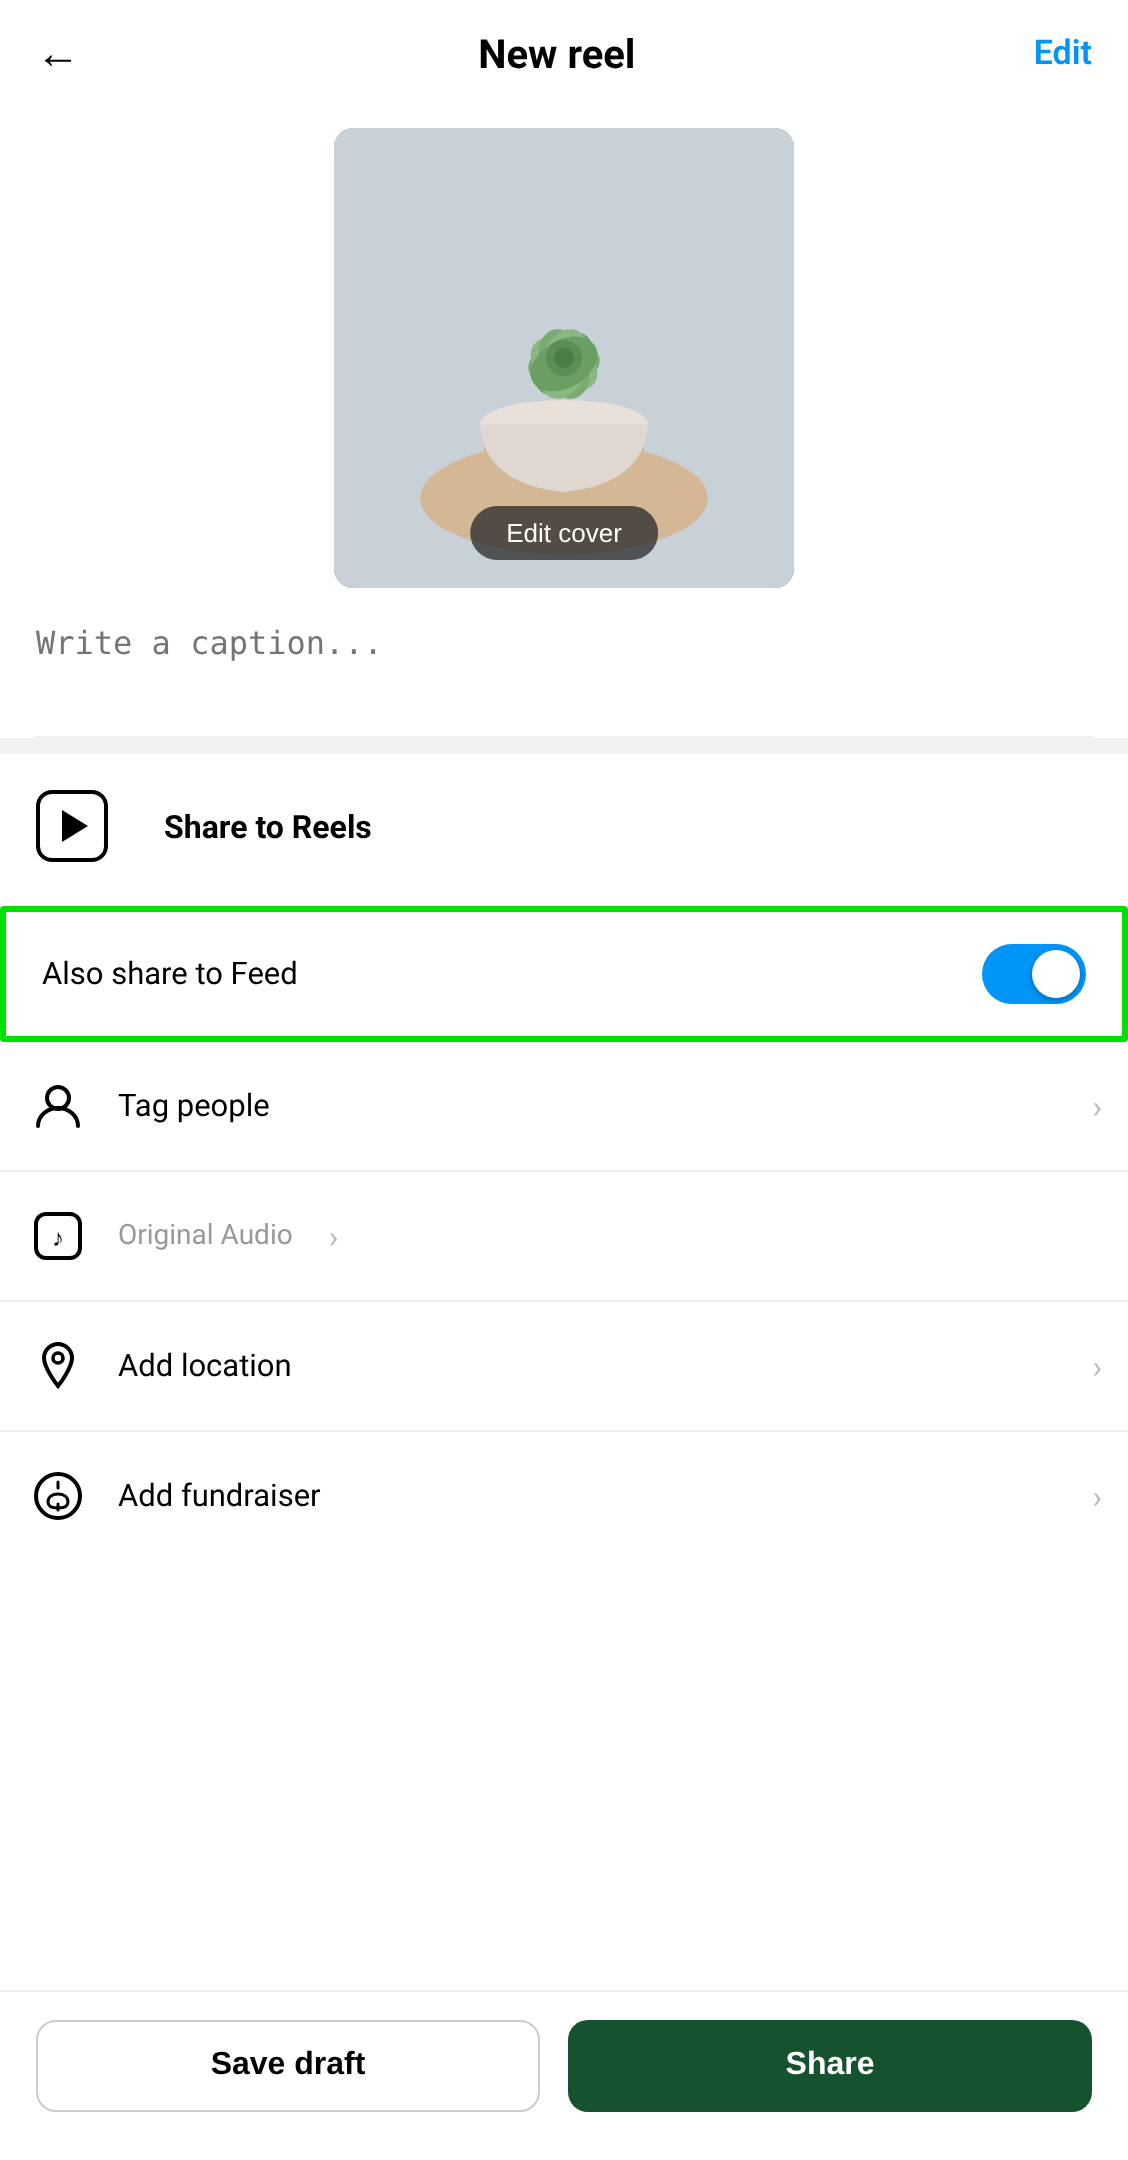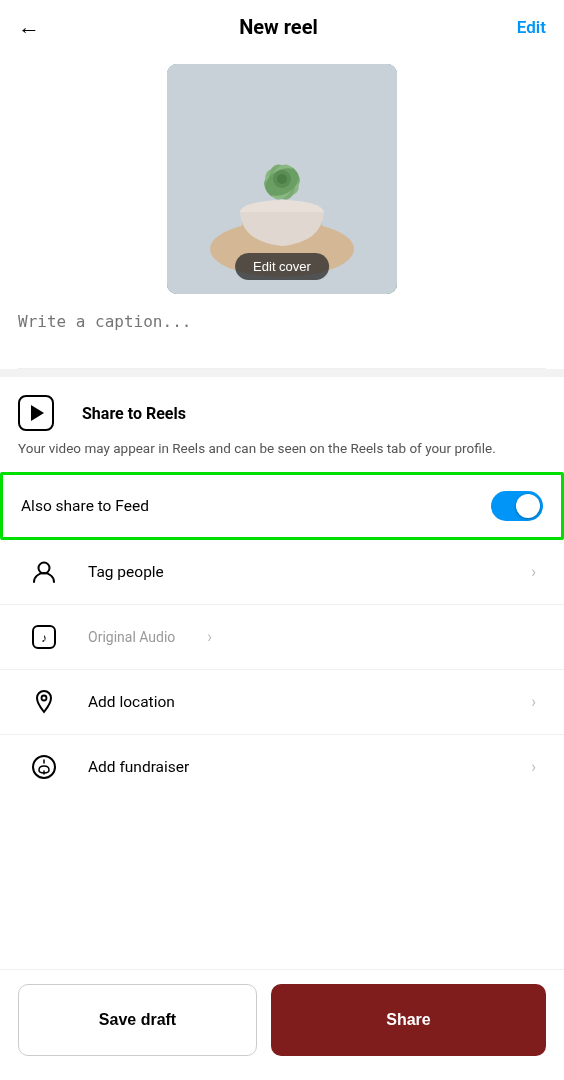--- a/index.html
+++ b/index.html
@@ -184,25 +184,25 @@
       height: 24px;
       background: #fff;
       border-radius: 50%;
       box-shadow: 0 1px 3px rgba(0,0,0,0.3);
     }
 
     
     .menu-item {
       display: flex;
       align-items: center;
-      padding: 16px 28px;
+      padding: 16px 13px;
       background: #fff;
       cursor: pointer;
       border-bottom: 1px solid #efefef;
-      gap: 28px;
+      gap: 14px;
     }
     .menu-item:last-of-type {
       border-bottom: none;
     }
     .menu-icon-wrap {
       width: 32px;
       height: 32px;
       display: flex;
       align-items: center;
       justify-content: center;
@@ -242,23 +242,23 @@
       border-radius: 10px;
       padding: 8px;
       font-size: 16px;
       font-weight: 600;
       color: #000;
       cursor: pointer;
     }
     .btn-share {
       flex: 1;
       border: none;
-      background: #7f1d1d;
+      background: #14532d;
       border-radius: 10px;
-      padding: 27px;
+      padding: 14px;
       font-size: 16px;
       font-weight: 700;
       color: #fff;
       cursor: pointer;
     }
 
     
     svg { display: block; }
   </style>
 </head>
@@ -306,21 +306,20 @@
 <div class="divider"></div>
 <div class="thick-divider"></div>
 
 <div class="share-reels-section">
   <div class="share-reels-header">
     <div class="reels-icon">
       <div class="reels-icon-inner"></div>
     </div>
     <span class="share-reels-title">Share to Reels</span>
   </div>
-  <div class="share-reels-desc">Your video may appear in Reels and can be seen on the Reels tab of your profile.</div>
 </div>
 
 <div class="also-share-row">
   <span class="also-share-label">Also share to Feed</span>
   <div class="toggle-switch">
     <div class="toggle-knob"></div>
   </div>
 </div>
 
 <div>

